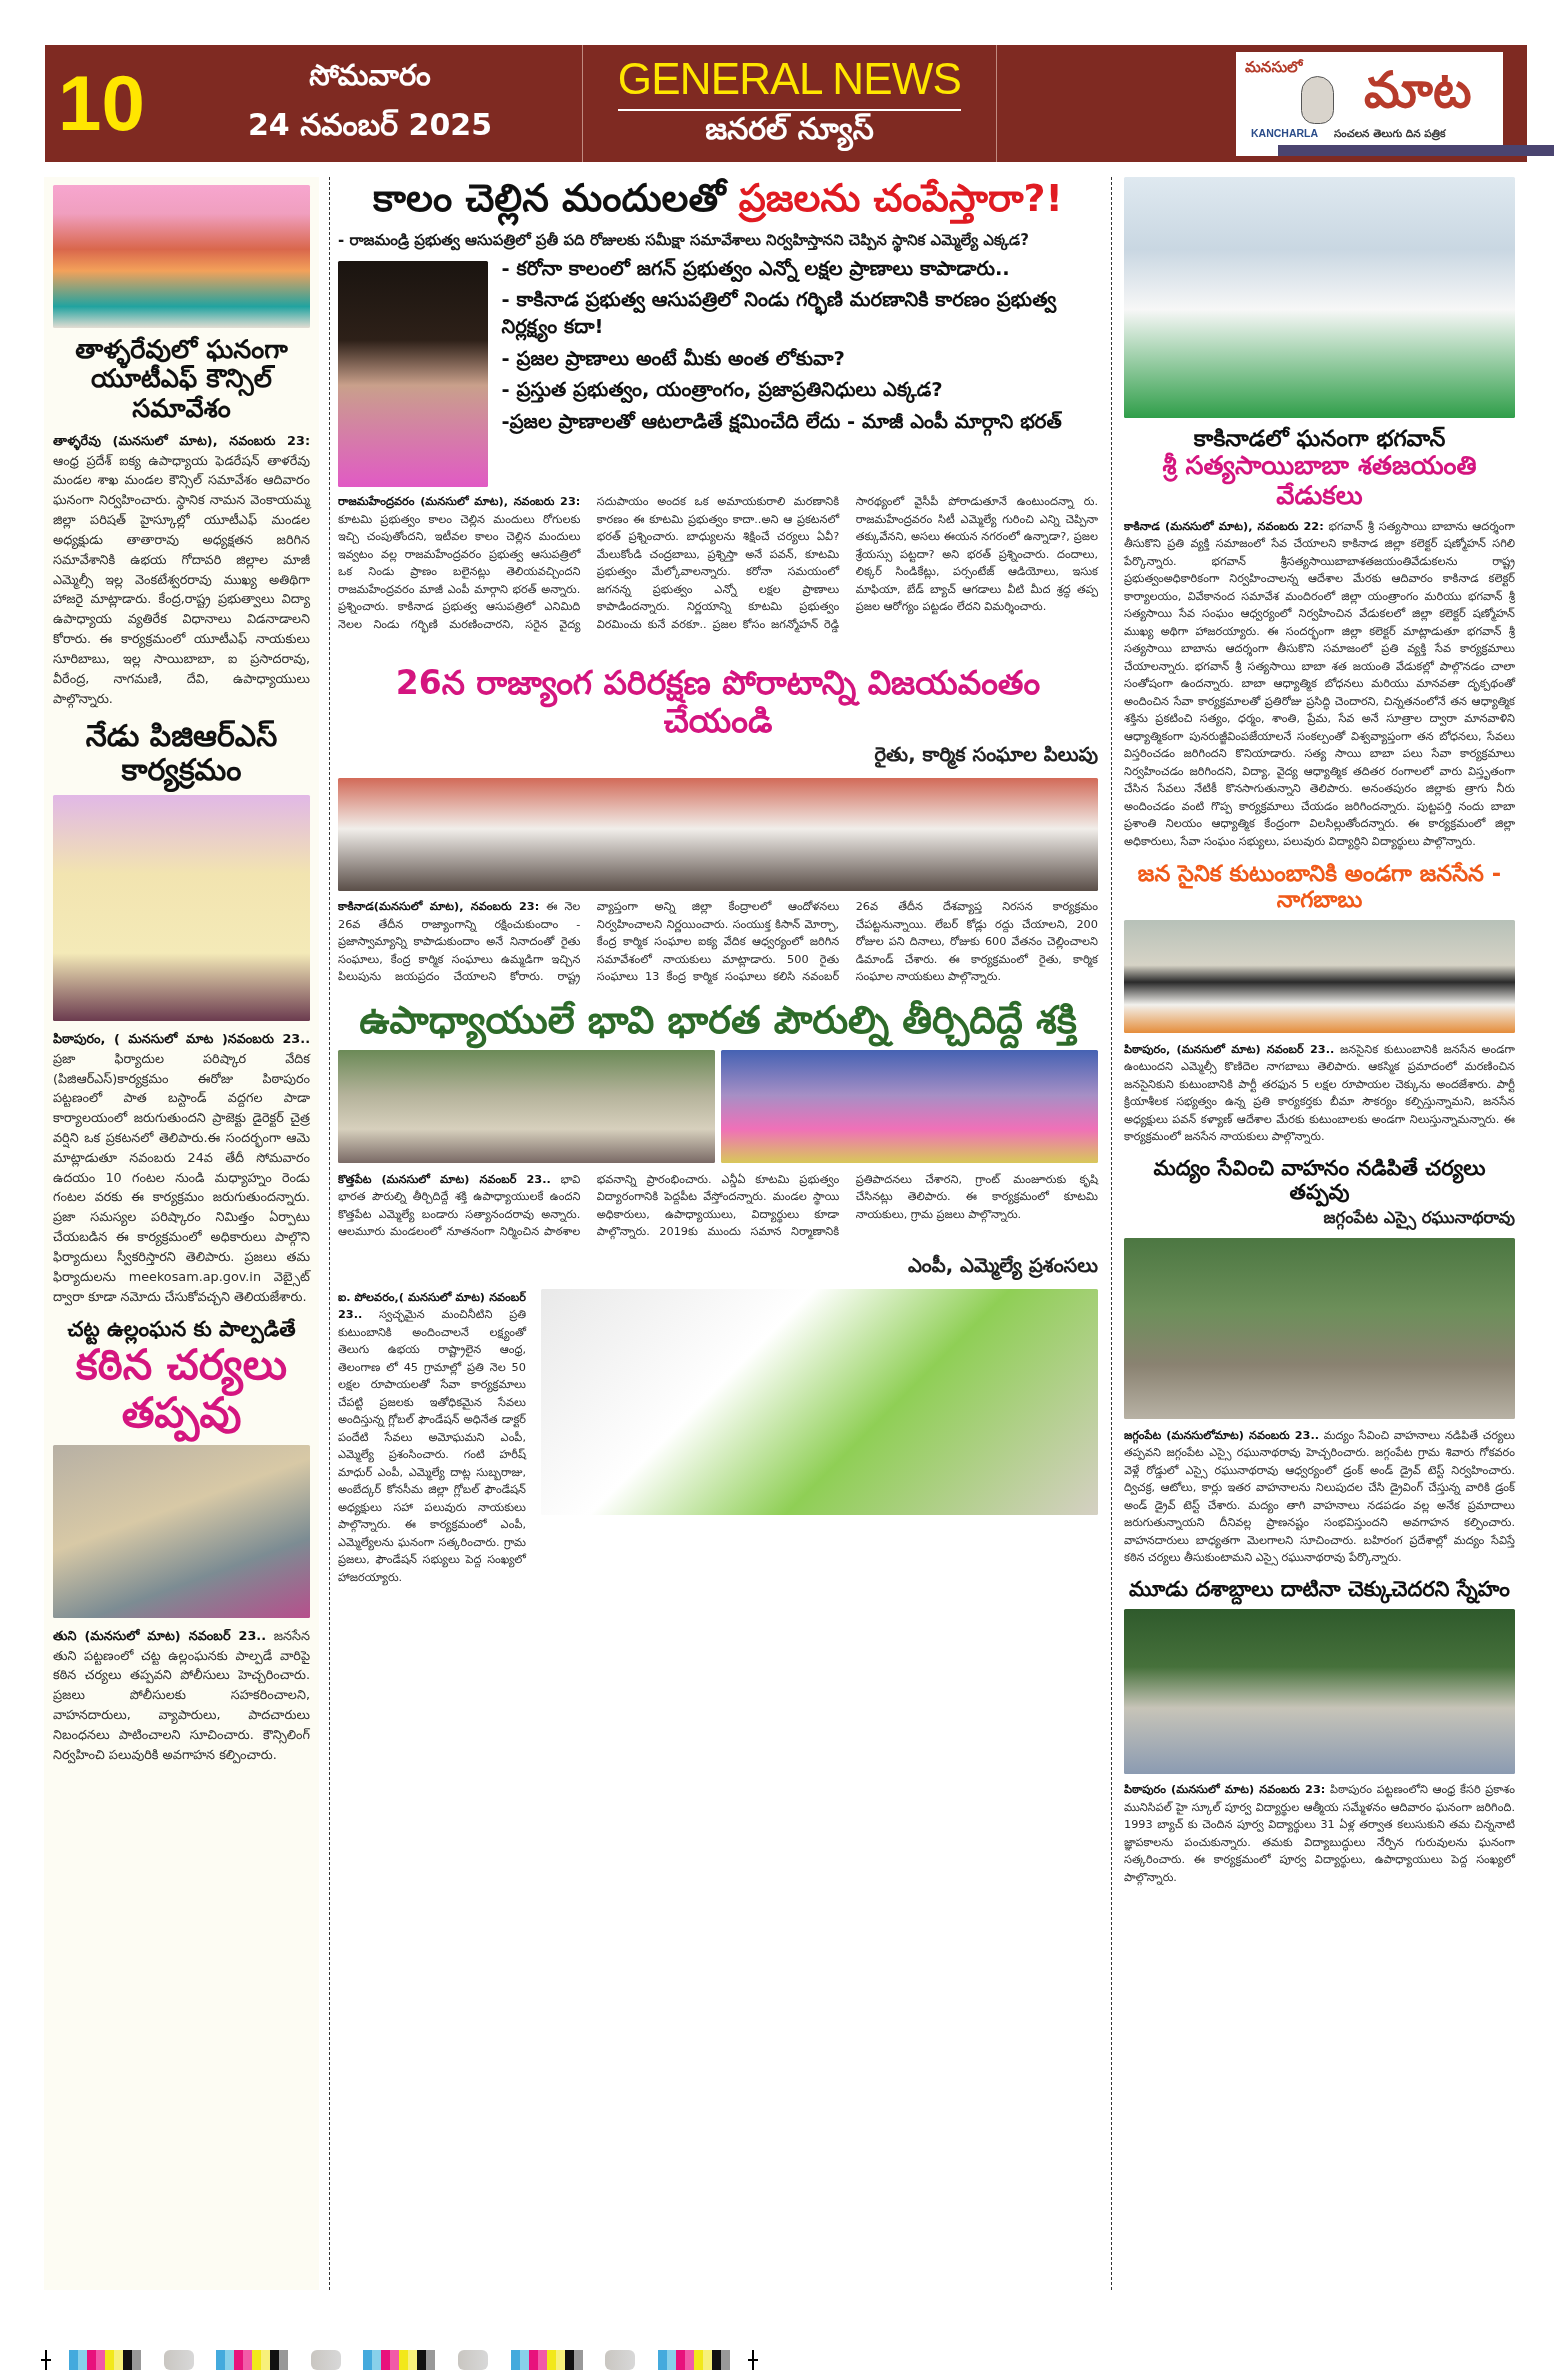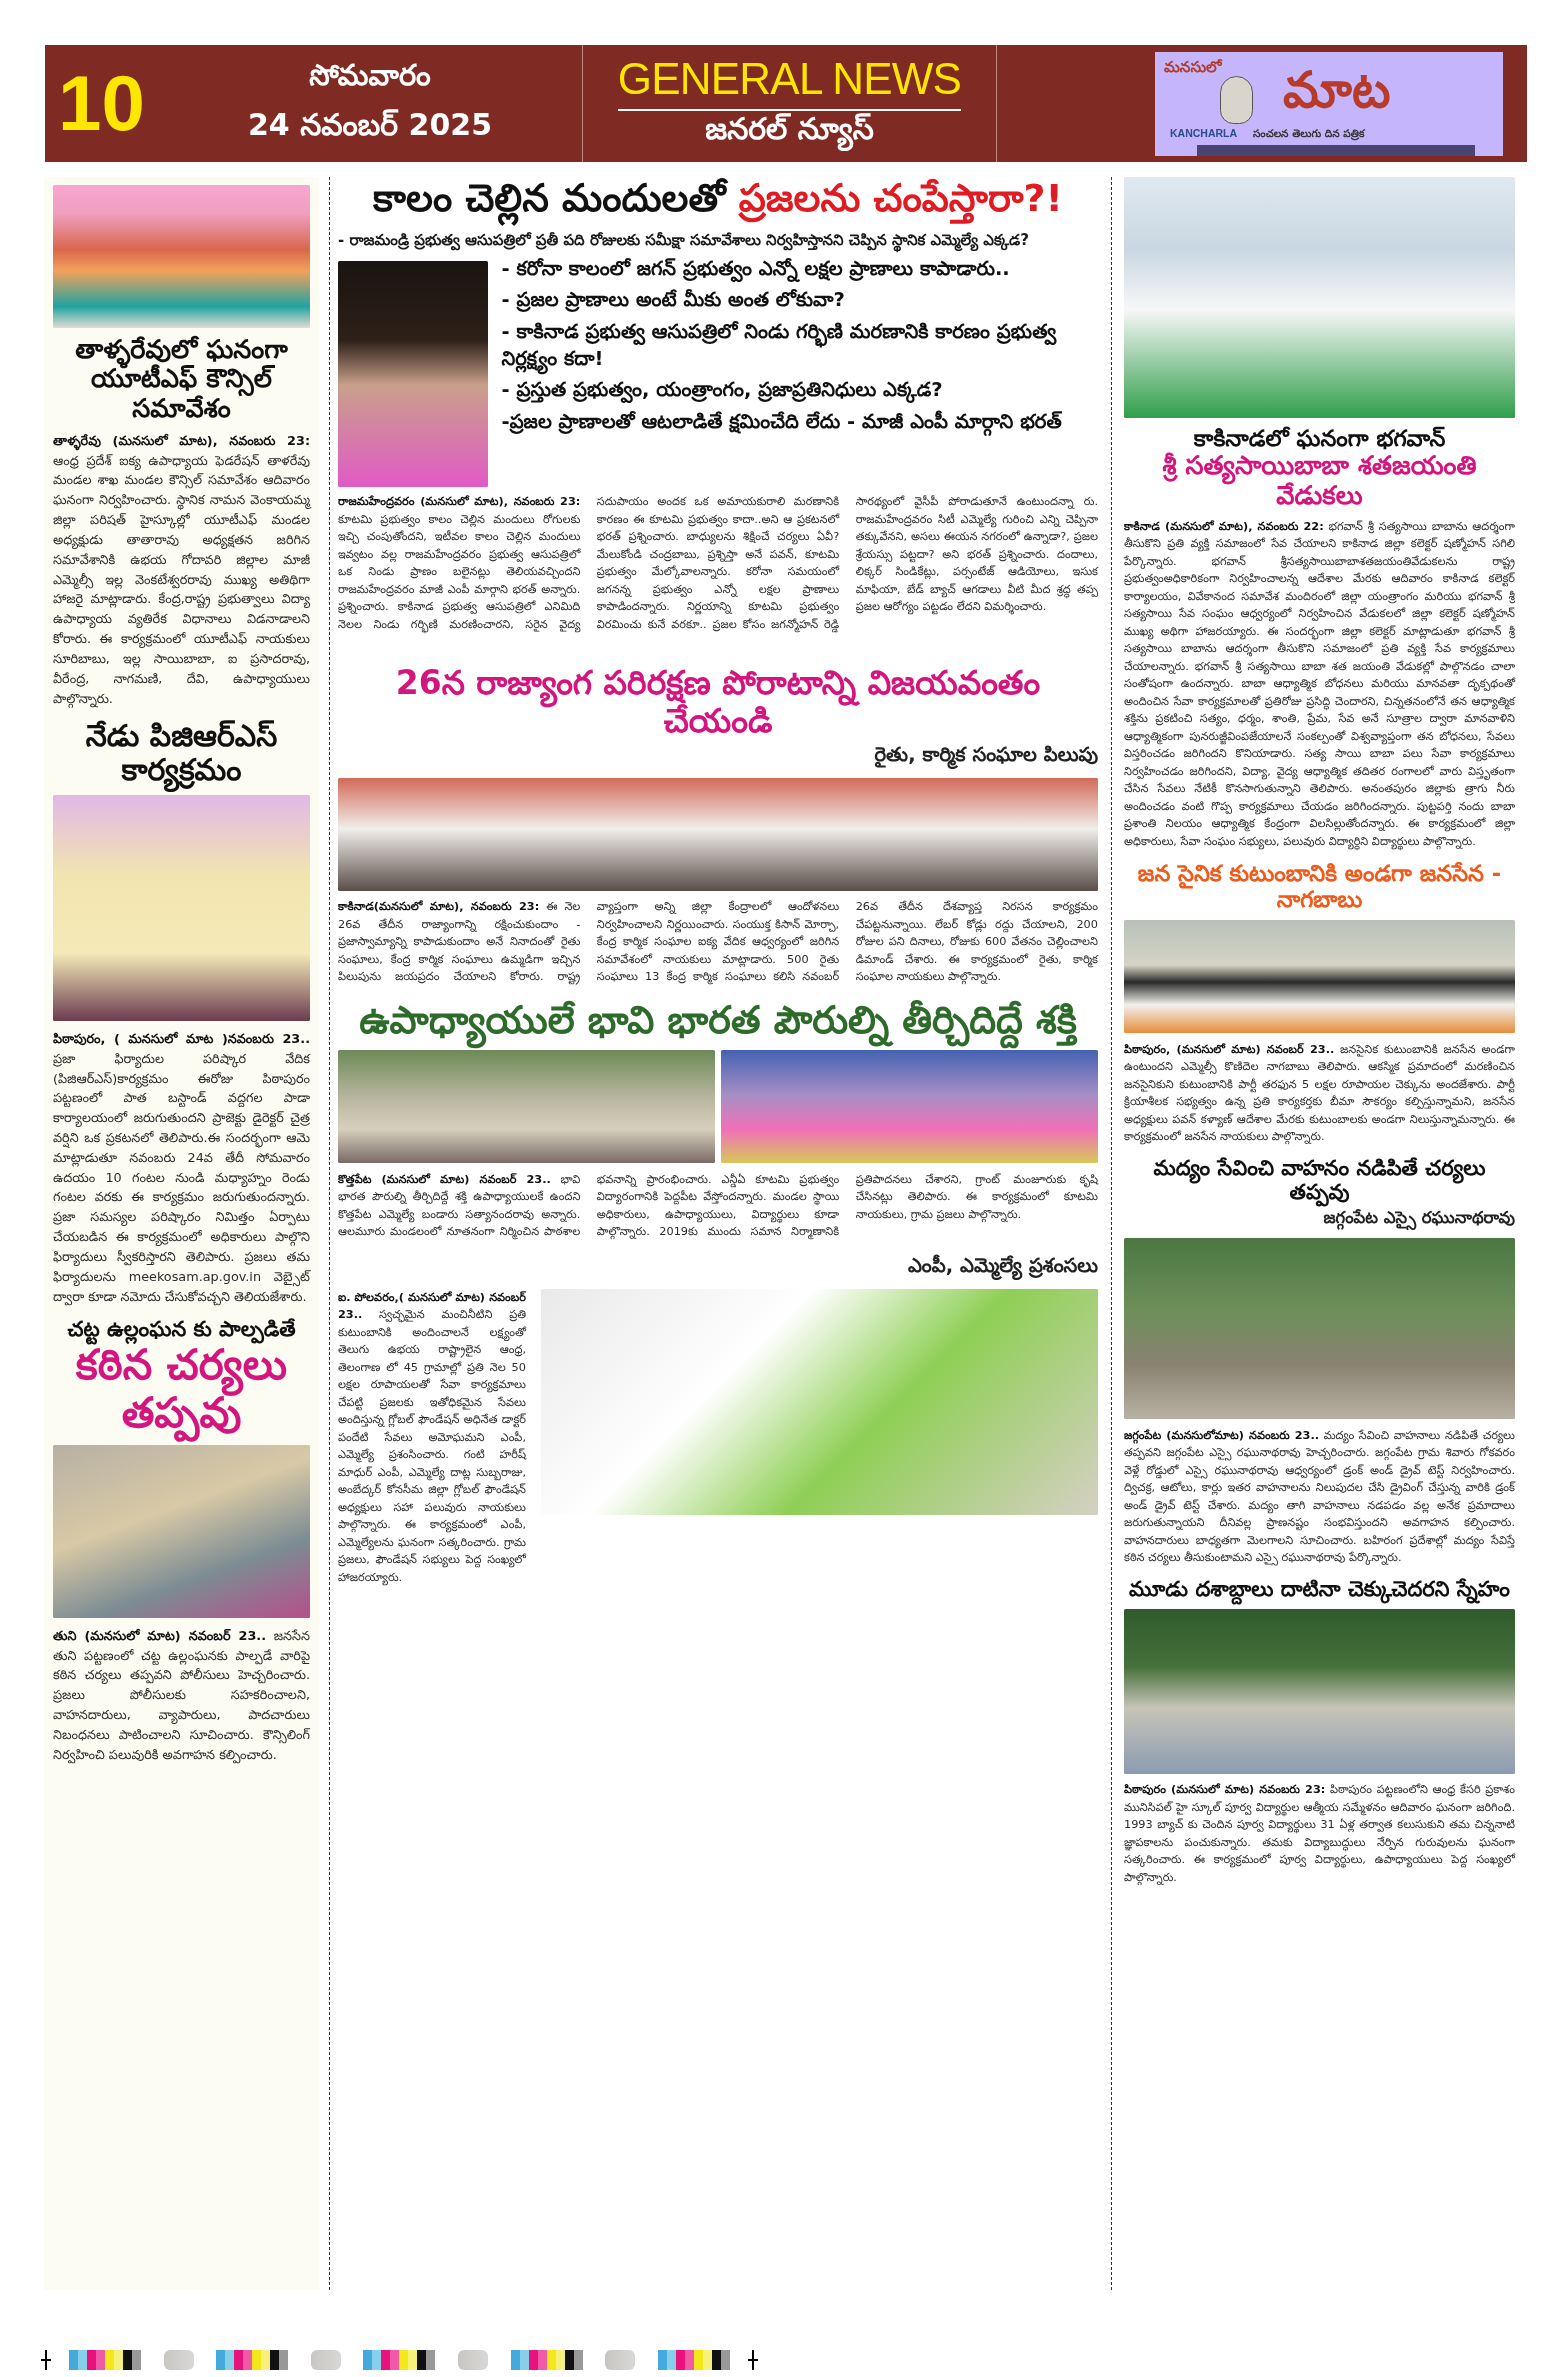--- a/index.html
+++ b/index.html
@@ -9,21 +9,21 @@
   
   .masthead { position: absolute; left: 45px; top: 45px; width: 1482px; height: 117px; background: #7f2a22; display: flex; }
   .mh-page { width: 113px; display: flex; align-items: center; justify-content: center; color: #ffe600; font-family: "Liberation Sans", sans-serif; font-weight: bold; font-size: 78px; }
   .mh-date { width: 425px; display: flex; flex-direction: column; align-items: center; justify-content: center; color: #fff; font-weight: bold; border-right: 0.8px solid #c08a80; }
   .mh-date .day { font-size: 29px; margin-bottom: 7.5px; }
   .mh-date .date { font-size: 30px; }
   .mh-section { width: 414px; display: flex; flex-direction: column; align-items: center; justify-content: center; border-right: 0.8px solid #c08a80; }
   .mh-section .en { color: #ffe600; font-family: "Liberation Sans", sans-serif; font-size: 44px; letter-spacing: -0.8px; padding-bottom: 4.5px; border-bottom: 2.3px solid #fff; }
   .mh-section .te { color: #fff; font-weight: bold; font-size: 30px; }
   .mh-logo { flex: 1; display: flex; align-items: center; justify-content: flex-end; padding-right: 24px; }
-  .logo-box { width: 348px; height: 104px; background: #c4b5fd; position: relative; }
+  .logo-box { width: 267px; height: 104px; background: #ffffff; position: relative; }
   .logo-box .tag { position: absolute; left: 9px; top: 6px; color: #b33a28; font-size: 15px; font-weight: bold; }
   .logo-box .face { position: absolute; left: 65px; top: 24px; width: 33px; height: 48px; border-radius: 16.5px 16.5px 13.5px 13.5px; background: #d9d4cc; border: 1.5px solid #555; }
   .logo-box .brand { position: absolute; left: 15px; top: 75px; color: #2a4c8a; font-family: "Liberation Sans", sans-serif; font-size: 10.5px; font-weight: bold; }
   .logo-box .mata { position: absolute; left: 128px; top: 1.5px; color: #b73b2b; font-size: 50px; font-weight: bold; line-height: 75px; }
   .logo-box .sub { position: absolute; left: 83px; top: 75px; color: #333; font-size: 10.5px; }
   .logo-box .bar { position: absolute; left: 42px; bottom: 0; width: 278px; height: 10.5px; background: #4a4470; }
 
   
   .col { position: absolute; top: 177px; }
   .col-left { left: 44px; width: 275px; background: #fdfcf3; height: 2113px; padding: 7.5px 9px; }
@@ -119,22 +119,22 @@
 <section class="col col-mid">
   <article>
     <h1 class="hl" style="font-size:38px;">
       <span class="hl-black">కాలం చెల్లిన మందులతో</span>
       <span class="hl-red">ప్రజలను చంపేస్తారా?!</span>
     </h1>
     <p style="font-size:15px; font-weight:bold; margin:10.5px 0 4.5px;">- రాజమండ్రి ప్రభుత్వ ఆసుపత్రిలో ప్రతీ పది రోజులకు సమీక్షా సమావేశాలు నిర్వహిస్తానని చెప్పిన స్థానిక ఎమ్మెల్యే ఎక్కడ?</p>
     <div class="photo ph-bharat"></div>
     <ul class="bullets">
       <li>- కరోనా కాలంలో జగన్ ప్రభుత్వం ఎన్నో లక్షల ప్రాణాలు కాపాడారు..</li>
+      <li>- కాకినాడ ప్రభుత్వ ఆసుపత్రిలో నిండు గర్భిణి మరణానికి కారణం ప్రభుత్వ నిర్లక్ష్యం కదా!</li>
       <li>- ప్రజల ప్రాణాలు అంటే మీకు అంత లోకువా?</li>
-      <li>- కాకినాడ ప్రభుత్వ ఆసుపత్రిలో నిండు గర్భిణి మరణానికి కారణం ప్రభుత్వ నిర్లక్ష్యం కదా!</li>
       <li>- ప్రస్తుత ప్రభుత్వం, యంత్రాంగం, ప్రజాప్రతినిధులు ఎక్కడ?</li>
       <li>-ప్రజల ప్రాణాలతో ఆటలాడితే క్షమించేది లేదు - మాజీ ఎంపీ మార్గాని భరత్</li>
     </ul>
     <p class="body-text cols3" style="clear:both; font-size:11.3px;"><b>రాజమహేంద్రవరం (మనసులో మాట), నవంబరు 23:</b> <span>కూటమి ప్రభుత్వం కాలం చెల్లిన మందులు రోగులకు ఇచ్చి చంపుతోందని, ఇటీవల కాలం చెల్లిన మందులు ఇవ్వటం వల్ల రాజమహేంద్రవరం ప్రభుత్వ ఆసుపత్రిలో ఒక నిండు ప్రాణం బలైనట్లు తెలియవచ్చిందని రాజమహేంద్రవరం మాజీ ఎంపీ మార్గాని భరత్ అన్నారు. ప్రశ్నించారు. కాకినాడ ప్రభుత్వ ఆసుపత్రిలో ఎనిమిది నెలల నిండు గర్భిణి మరణించారని, సరైన వైద్య సదుపాయం అందక ఒక అమాయకురాలి మరణానికి కారణం ఈ కూటమి ప్రభుత్వం కాదా..అని ఆ ప్రకటనలో భరత్ ప్రశ్నించారు. బాధ్యులను శిక్షించే చర్యలు ఏవీ?మేలుకోండి చంద్రబాబు, ప్రశ్నిస్తా అనే పవన్, కూటమి ప్రభుత్వం మేల్కోవాలన్నారు. కరోనా సమయంలో జగనన్న ప్రభుత్వం ఎన్నో లక్షల ప్రాణాలు కాపాడిందన్నారు. నిర్ణయాన్ని కూటమి ప్రభుత్వం విరమించు కునే వరకూ.. ప్రజల కోసం జగన్మోహన్ రెడ్డి సారథ్యంలో వైసీపీ పోరాడుతూనే ఉంటుందన్నా రు. రాజమహేంద్రవరం సిటీ ఎమ్మెల్యే గురించి ఎన్ని చెప్పినా తక్కువేనని, అసలు ఈయన నగరంలో ఉన్నాడా?, ప్రజల శ్రేయస్సు పట్టదా? అని భరత్ ప్రశ్నించారు. దందాలు, లిక్కర్ సిండికేట్లు, పర్సంటేజ్ ఆడియోలు, ఇసుక మాఫియా, బేడ్ బ్యాచ్ ఆగడాలు వీటి మీద శ్రద్ధ తప్ప ప్రజల ఆరోగ్యం పట్టడం లేదని విమర్శించారు.</span></p>
   </article>
 
   <article style="margin-top:31px;">
     <h2 class="hl hl-magenta" style="font-size:33px;">26న రాజ్యాంగ పరిరక్షణ పోరాటాన్ని విజయవంతం చేయండి</h2>
     <p class="sub" style="font-size:19.6px; margin:3px 0;">రైతు, కార్మిక సంఘాల పిలుపు</p>
     <div class="ph-row">

